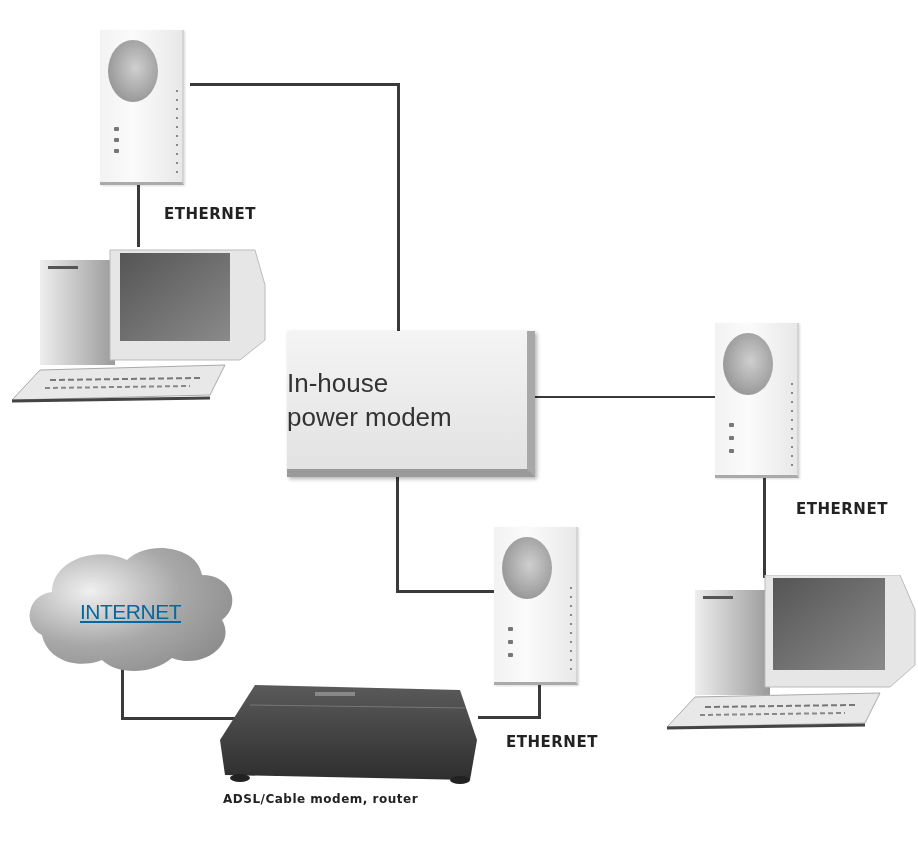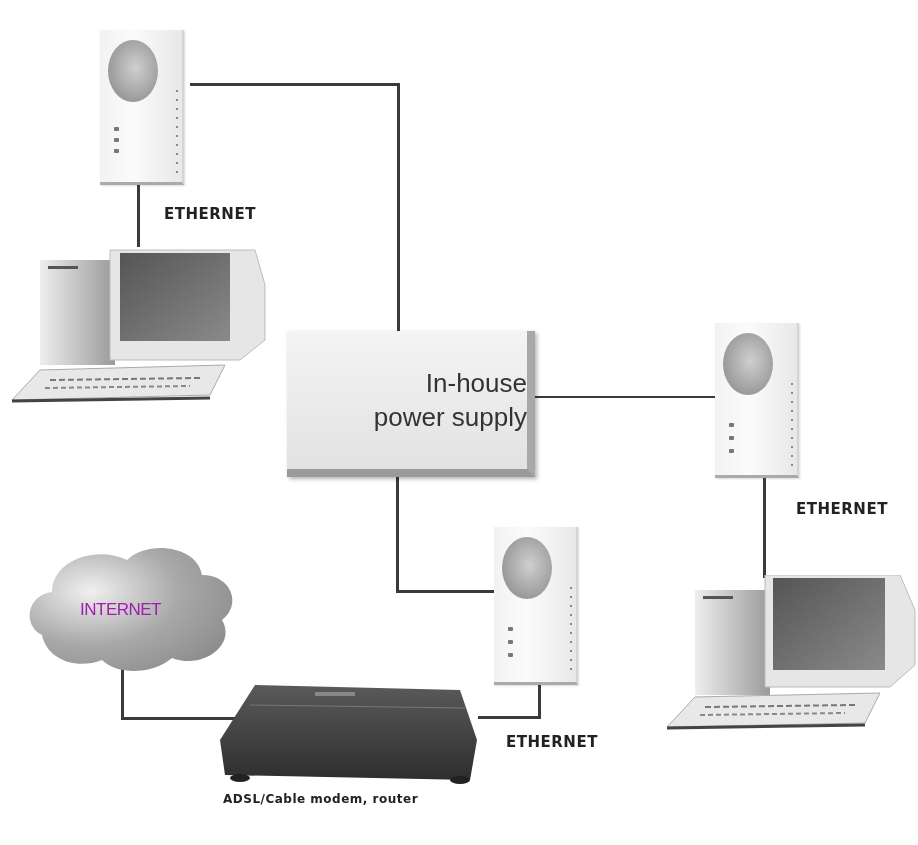--- a/index.html
+++ b/index.html
@@ -4,24 +4,24 @@
 <style>
   html, body { margin:0; padding:0; background:#ffffff; }
   body { width:918px; height:845px; position:relative; overflow:hidden; font-family:"Liberation Sans", sans-serif; }
   .abs { position:absolute; }
   .wire { position:absolute; background:#3a3a3a; }
   .label { position:absolute; font-weight:bold; font-size:15px; color:#222; letter-spacing:0.5px; font-family:"DejaVu Sans", sans-serif;margin-left:16px; }
   .adapter { position:absolute; width:82px; height:152px; background:linear-gradient(90deg,#f2f2f2,#fbfbfb 40%,#e8e8e8); border-right:2px solid #d4d4d4; border-bottom:3px solid #aaa; box-shadow:1px 1px 2px rgba(0,0,0,0.15); }
   .adapter .socket { position:absolute; left:8px; top:10px; width:50px; height:62px; border-radius:50%; background:radial-gradient(ellipse at 55% 45%, #cfcfcf, #9a9a9a 70%, #bbb); }
   .adapter .led { position:absolute; left:14px; width:5px; height:4px; background:#777; border-radius:1px; }
   .adapter .vent { position:absolute; right:4px; top:60px; width:2px; height:85px; background:repeating-linear-gradient(#888 0 2px, transparent 2px 9px); }
-  .psu { position:absolute; left:287px; top:331px; width:240px; height:138px; background:linear-gradient(180deg,#f4f4f4,#e2e2e2); border-right:8px solid #a8a8a8; border-bottom:8px solid #9a9a9a; box-shadow:2px 2px 4px rgba(0,0,0,0.3); display:flex; flex-direction:column; align-items:flex-end; justify-content:center; }
+  .psu { position:absolute; left:287px; top:331px; width:240px; height:138px; background:linear-gradient(180deg,#f4f4f4,#e2e2e2); border-right:8px solid #a8a8a8; border-bottom:8px solid #9a9a9a; box-shadow:2px 2px 4px rgba(0,0,0,0.3); display:flex; flex-direction:column; align-items:flex-start; justify-content:center; }
   .psu span { font-size:26px; color:#333; line-height:34px; }
   .cloud { position:absolute; left:22px; top:540px; width:220px; height:135px; }
-  .cloud-text { position:absolute; left:80px; top:600px; font-size:17px; color:#a21caf; letter-spacing:-0.5px; }
+  .cloud-text { position:absolute; left:80px; top:600px; font-size:21px; color:#0369a1; letter-spacing:-0.5px;text-decoration:underline; }
   .pc { position:absolute; width:260px; height:160px; }
 </style>
 </head>
 <body>
 
 <div class="wire" style="left:190px; top:83px; width:210px; height:3px;"></div>
 <div class="wire" style="left:397px; top:83px; width:3px; height:250px;"></div>
 <div class="wire" style="left:137px; top:182px; width:3px; height:65px;"></div>
 <div class="wire" style="left:535px; top:396px; width:180px; height:2px;"></div>
 <div class="wire" style="left:763px; top:478px; width:3px; height:100px;"></div>
@@ -59,21 +59,21 @@
     <rect x="110" y="8" width="110" height="88" fill="url(#sc)"></rect>
     <path d="M30 125 L215 120 L200 150 L2 155 Z" fill="#e8e8e8" stroke="#aaa"></path>
     <line x1="40" y1="135" x2="190" y2="133" stroke="#777" stroke-dasharray="6 3" stroke-width="2"></line>
     <line x1="35" y1="143" x2="180" y2="141" stroke="#888" stroke-dasharray="5 3" stroke-width="2"></line>
     <line x1="2" y1="156" x2="200" y2="153" stroke="#444" stroke-width="3"></line>
   </svg>
 </div>
 
 <div class="psu">
   <span>In-house</span>
-  <span>power supply</span>
+  <span>power modem</span>
 </div>
 
 <div class="adapter" style="left:715px; top:323px;">
   <div class="socket"></div>
   <div class="led" style="top:100px;"></div>
   <div class="led" style="top:113px;"></div>
   <div class="led" style="top:126px;"></div>
   <div class="vent"></div>
 </div>
 <div class="label" style="left:780px; top:500px;">ETHERNET</div>

